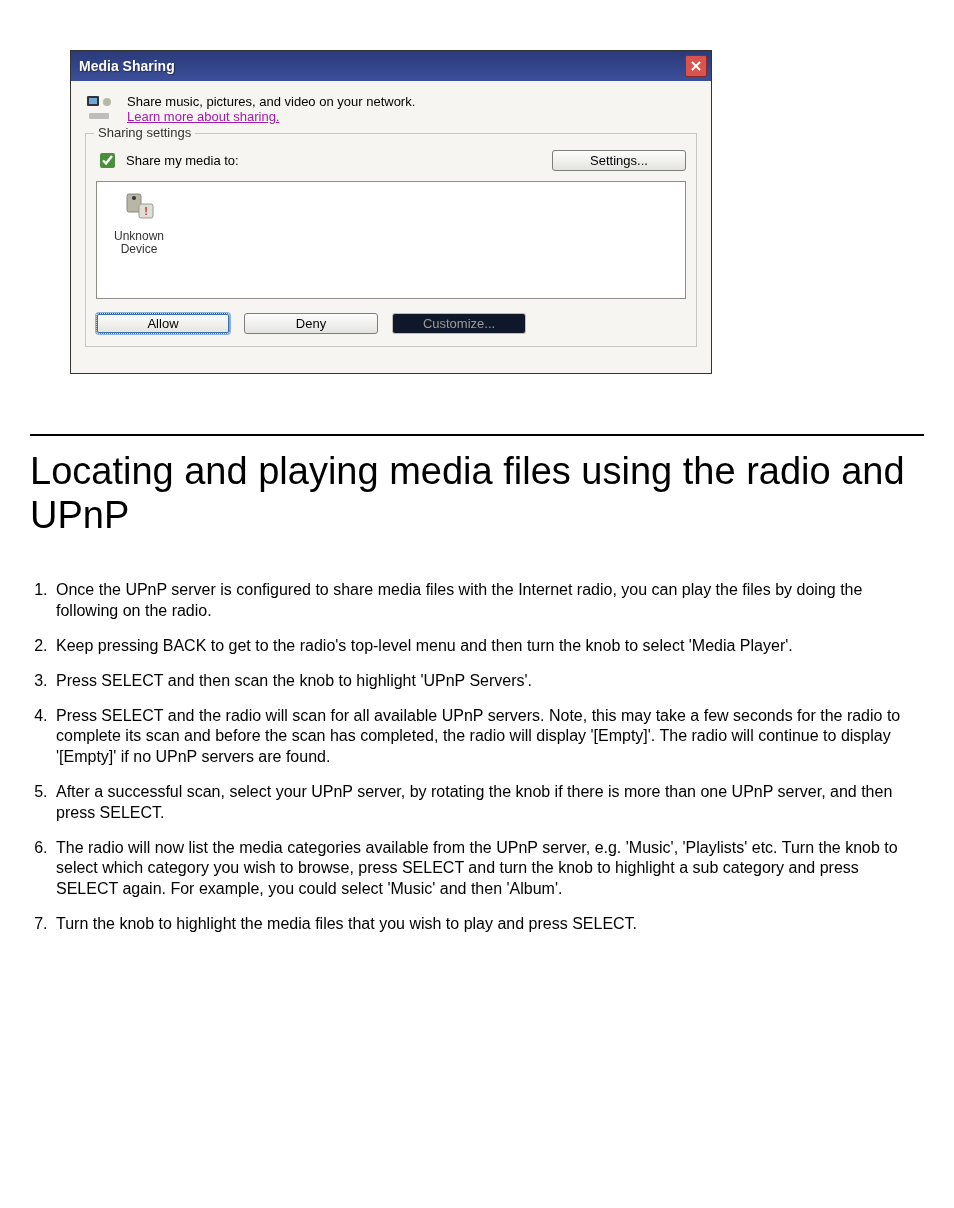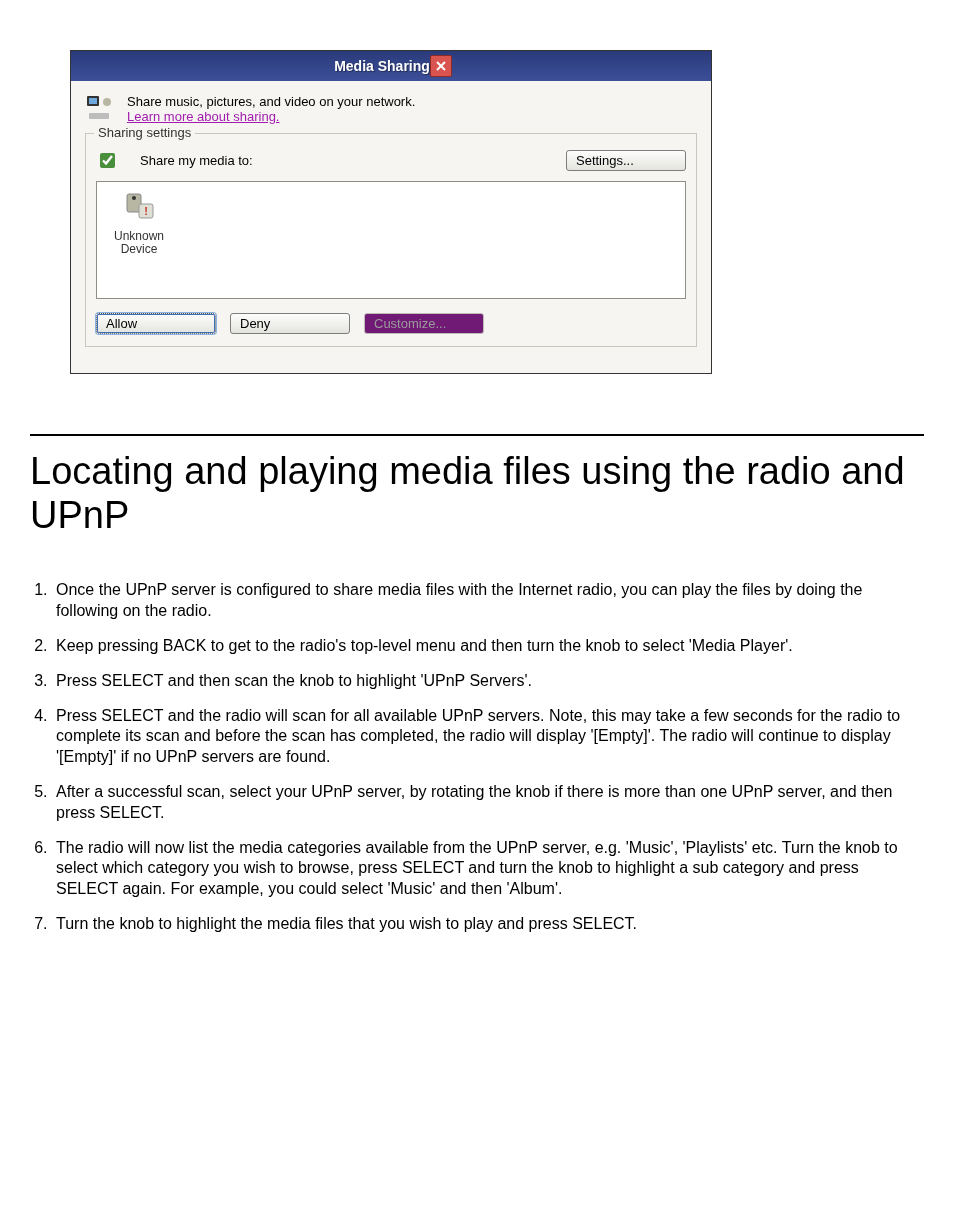--- a/index.html
+++ b/index.html
@@ -21,21 +21,21 @@
     box-shadow: 0 0 0 1px #9f9f9f inset;
   }
   .titlebar {
     background: linear-gradient(to bottom, #2a3a7a, #3c4f99);
     color: #ffffff;
     font-weight: bold;
     font-size: 14px;
     padding: 4px 4px 4px 8px;
     display: flex;
     align-items: center;
-    justify-content: center;
+    justify-content: space-between;
   }
   .titlebar .title-text {
     text-shadow: 1px 1px 1px rgba(0,0,0,0.4);
   }
   .close-btn {
     width: 20px;
     height: 20px;
     background: #d9534f;
     border: 1px solid #8a2b27;
     border-radius: 2px;
@@ -85,35 +85,35 @@
   .share-row {
     display: flex;
     align-items: center;
     justify-content: space-between;
     margin-bottom: 10px;
     margin-top: 6px;
   }
   .checkbox-wrap {
     display: flex;
     align-items: center;
-    gap: 22px;
+    gap: 8px;
   }
   .winbtn {
     font-size: 13px;
-    padding: 2px 9px;
+    padding: 2px 16px;
     width: 100px;
-    text-align: left;
+    text-align: center;
     border: 1px solid #7d7d7d;
     background: linear-gradient(to bottom, #fdfdfd, #e4e4de);
     border-radius: 3px;
     cursor: pointer;
   }
   .winbtn.disabled {
     color: #9b9b9b;
-    background: #701a75;
+    background: #0f172a;
     border-color: #bdbdb6;
     cursor: default;
   }
   .winbtn.focus {
     box-shadow: 0 0 0 1px #3a6fb7 inset, 0 0 0 1px #8ab1e2;
     border: 1px dotted #555;
   }
   .device-list {
     background: #ffffff;
     border: 1px solid #8e8e86;

